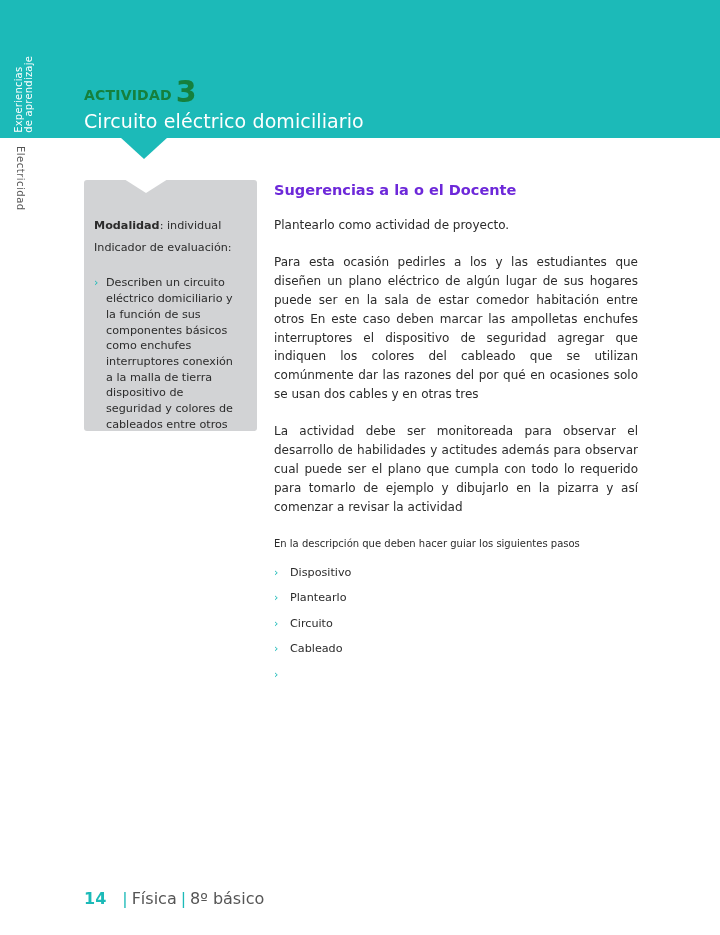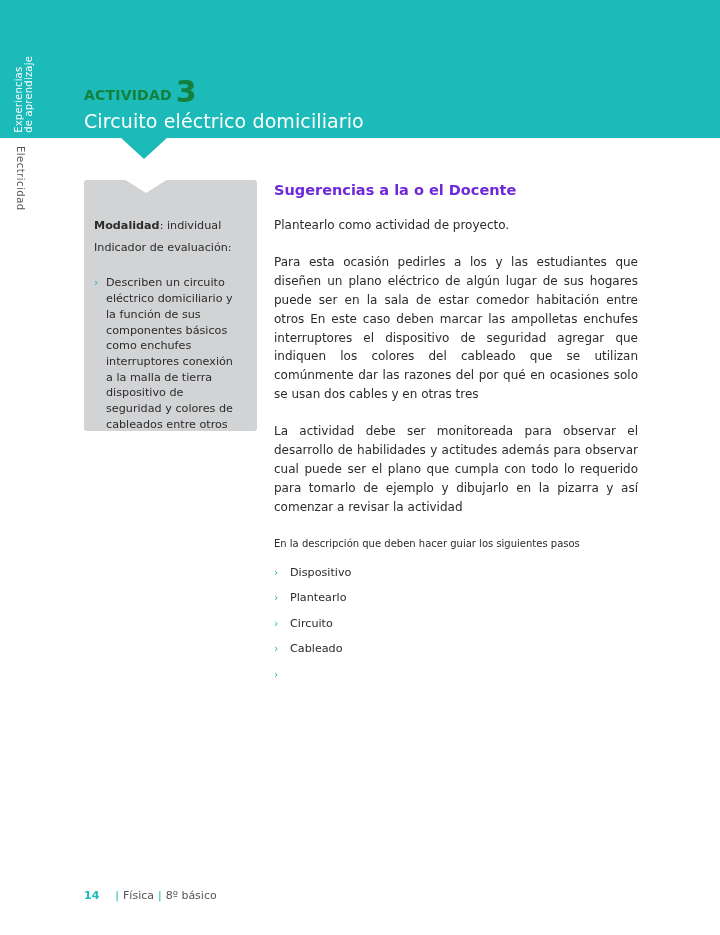--- a/index.html
+++ b/index.html
@@ -73,21 +73,21 @@
     color: #2b2b2b;
   }
   .para-lead { margin-bottom: 18px; }
   .steps-intro { font-size: 10px; line-height: 18.9px; margin: 0 0 6px 0; }
   .steps { list-style: none; margin: 0; padding: 0; }
   .steps li {
     position: relative; padding-left: 16px; font-size: 11.2px; line-height: 25.6px;
   }
   .steps .bullet { top: 0; }
   .footer {
-    position: absolute; left: 84px; top: 889px; font-size: 11px; color: #555555;
+    position: absolute; left: 84px; top: 889px; font-size: 16px; color: #555555;
   }
   .page-num { color: #1cbab8; font-weight: bold; margin-right: 12px; }
   .sep { color: #1cbab8; margin: 0 4px; }
 </style>
 </head>
 <body>
 
 <div class="header"></div>
 <div class="header-notch"></div>
 

